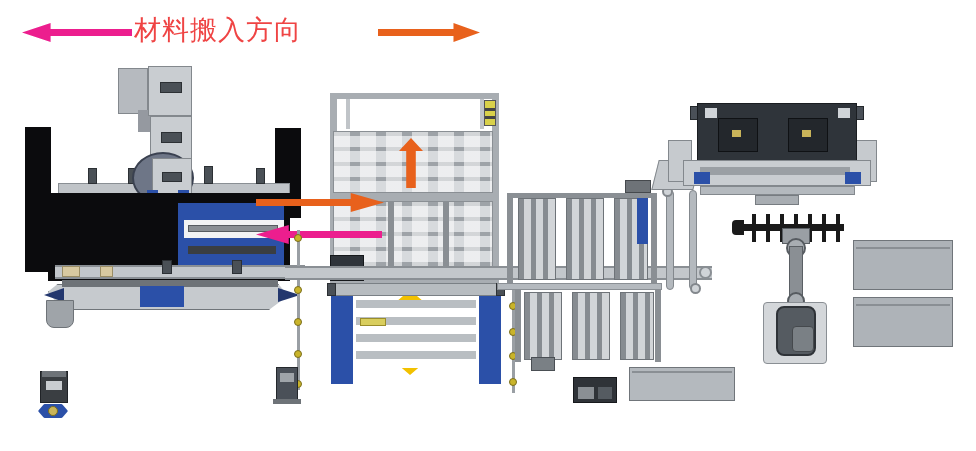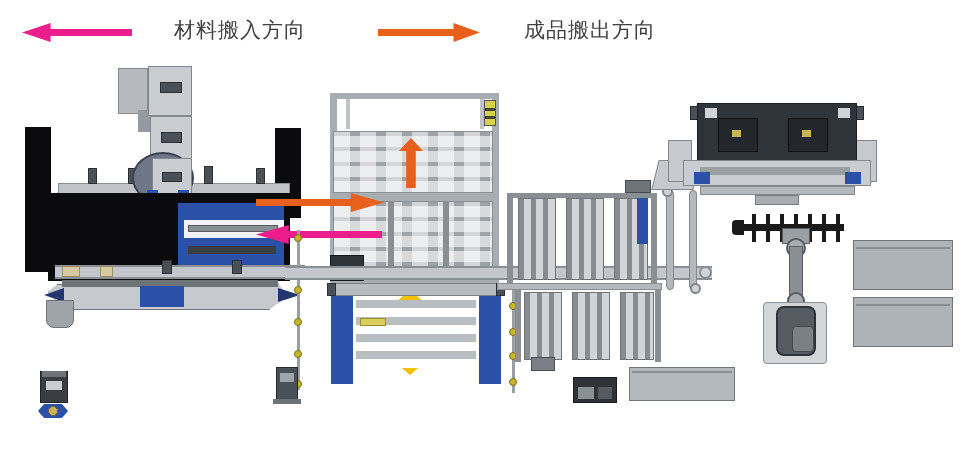--- a/index.html
+++ b/index.html
@@ -1,20 +1,20 @@
 <!DOCTYPE html>
 <html><head>
 <meta charset="utf-8">
 <style>
   html,body{margin:0;padding:0;background:#fff;}
   body{font-family:"Liberation Sans","DejaVu Sans",sans-serif;}
   .scene{position:relative;width:976px;height:451px;background:#fff;overflow:hidden;}
   .abs{position:absolute;}
   
-  .legend-label{font-size:21px;font-weight:500;color:#404040;letter-spacing:1px;line-height:34px;margin-left:40px;}
+  .legend-label{font-size:27px;font-weight:500;color:#ef4444;letter-spacing:1px;line-height:34px;}
   .arrow-left{clip-path:polygon(100% 32%,26% 32%,26% 0,0 50%,26% 100%,26% 68%,100% 68%);}
   .arrow-right{clip-path:polygon(0 32%,74% 32%,74% 0,100% 50%,74% 100%,74% 68%,0 68%);}
   .arrow-up{clip-path:polygon(50% 0,100% 26%,70% 26%,70% 100%,30% 100%,30% 26%,0 26%);}
   .arrow-updown{clip-path:polygon(50% 0,100% 14%,66% 14%,66% 86%,100% 86%,50% 100%,0 86%,34% 86%,34% 14%,0 14%);}
   
   .black{background:#0b0b0d;}
   .dark{background:#2f343a;}
   .steel{background:#c6cace;border:1px solid #83888d;box-sizing:border-box;}
   .steel2{background:#aeb3b8;border:1px solid #70757a;box-sizing:border-box;}
   .rail{background:#c3c7cb;border-top:2px solid #8a8f94;border-bottom:2px solid #8a8f94;box-sizing:border-box;}
@@ -33,21 +33,20 @@
 </style>
 </head>
 <body>
 
 <div class="scene">
 
   <div class="abs" style="left:0;top:0;width:976px;height:60px;">
     <div class="abs arrow-left" style="left: 22px; top: 23px; width: 110px; height: 19px; background-color: rgb(236, 30, 142);"></div>
     <div class="abs legend-label" style="left:134px;top:13px;">材料搬入方向</div>
     <div class="abs arrow-right" style="left: 378px; top: 23px; width: 102px; height: 19px; background-color: rgb(232, 97, 28);"></div>
-    <div class="abs legend-label" style="left:484px;top:13px;">成品搬出方向</div>
   </div>
 
   <div class="abs" style="left:0;top:60px;width:330px;height:360px;">
 
     <div class="abs black" style="left:25px;top:67px;width:26px;height:145px;"></div>
     <div class="abs black" style="left:275px;top:68px;width:26px;height:90px;"></div>
 
     <div class="abs" style="left:58px;top:123px;width:232px;height:12px;background:#c0c4c8;border:1px solid #8a8f94;box-sizing:border-box;"></div>
     <div class="abs vent" style="left:88px;top:108px;width:9px;height:16px;"></div>
     <div class="abs vent" style="left:128px;top:108px;width:9px;height:16px;"></div>

